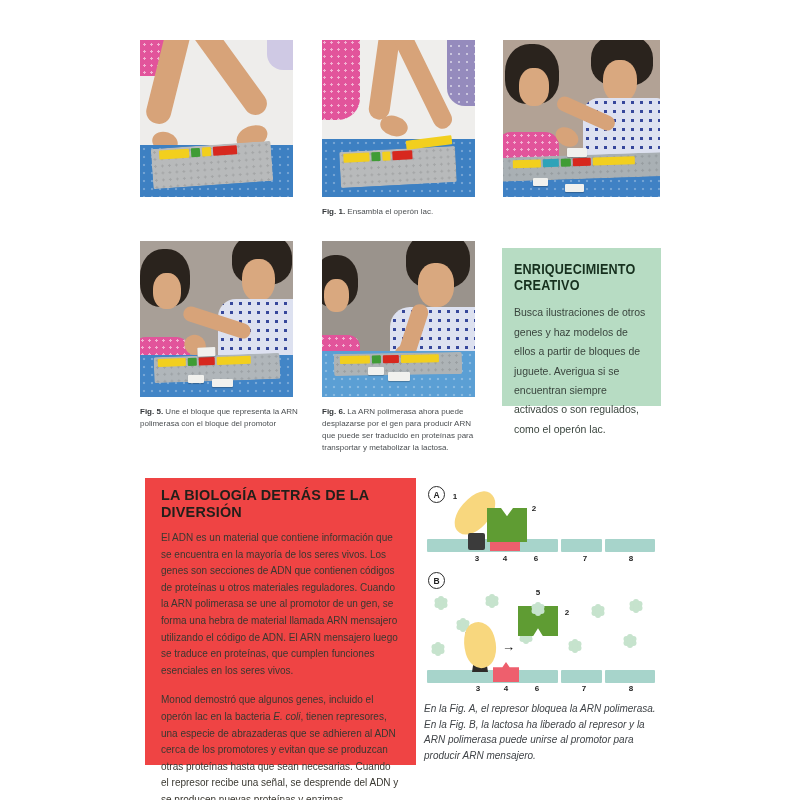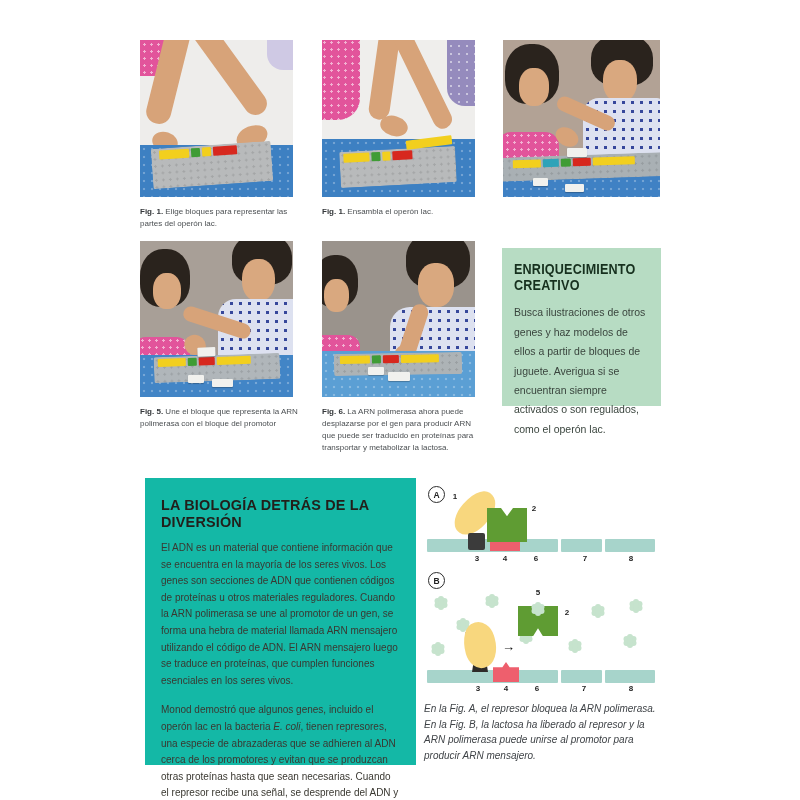--- a/index.html
+++ b/index.html
@@ -30,21 +30,21 @@
   .cap{position:absolute;font-size:8px;line-height:1.5;color:#4b4f52;}
   .cap b{color:#34373a;}
 
   
   .creative{position:absolute;background:#b7dcc3;padding:14px 12px;box-sizing:border-box;}
   .creative h2{margin:0 0 10px 0;font-size:14px;line-height:1.12;color:#16301e;letter-spacing:.2px;
     transform:scaleX(.9);transform-origin:left top;width:160px;}
   .creative p{margin:0;font-size:10.5px;line-height:1.85;color:#39443d;}
 
   
-  .biology{position:absolute;background:#14b8a6;padding:18px 16px;box-sizing:border-box;}
+  .biology{position:absolute;background:#ef4444;padding:8px 16px;box-sizing:border-box;}
   .biology h2{margin:0 0 10px 0;font-size:15.5px;line-height:1.1;color:#221f1a;letter-spacing:.2px;
     transform:scaleX(.93);transform-origin:left top;width:265px;}
   .biology p{margin:0 0 13px 0;font-size:10px;line-height:1.66;color:#3a3831;}
   .biology p:last-child{margin-bottom:0;}
 
   
   .diagram{position:absolute;}
   .diagram *{position:absolute;}
   .circ{width:15px;height:15px;border:1.4px solid #2c2c2c;border-radius:50%;
     display:flex;align-items:center;justify-content:center;font-size:8.5px;font-weight:bold;color:#222;}
@@ -119,24 +119,20 @@
       <div class="brick b-teal" style="left:44px;top:3px;width:16px;height:8px;"></div>
       <div class="brick b-green" style="left:62px;top:3px;width:10px;height:8px;"></div>
       <div class="brick b-red" style="left:74px;top:3px;width:18px;height:8px;"></div>
       <div class="brick b-yellow" style="left:94px;top:3px;width:42px;height:8px;"></div>
     </div>
     <div class="brick b-white" style="position:absolute;left:64px;top:108px;width:20px;height:9px;"></div>
     <div class="brick b-white" style="position:absolute;left:30px;top:138px;width:15px;height:8px;"></div>
     <div class="brick b-white" style="position:absolute;left:62px;top:144px;width:19px;height:8px;"></div>
   </div>
 
-  <div class="cap" style="left:140px;top:206px;width:158px;">
-    <b>Fig. 1.</b>
-    <span>Elige bloques para representar las partes del operón lac.</span>
-  </div>
   <div class="cap" style="left:322px;top:206px;width:152px;">
     <b>Fig. 1.</b>
     <span>Ensambla el operón lac.</span>
   </div>
 
   <div class="photo" style="left:140px;top:241px;width:153px;height:156px;">
     <div class="wall" style="background:#a89f97;"></div>
     <div class="hair" style="left:0px;top:8px;width:50px;height:58px;"></div>
     <div class="face" style="left:13px;top:32px;width:28px;height:36px;"></div>
     <div class="pink" style="left:-8px;top:96px;width:58px;height:60px;border-radius:14px 14px 0 0;"></div>

